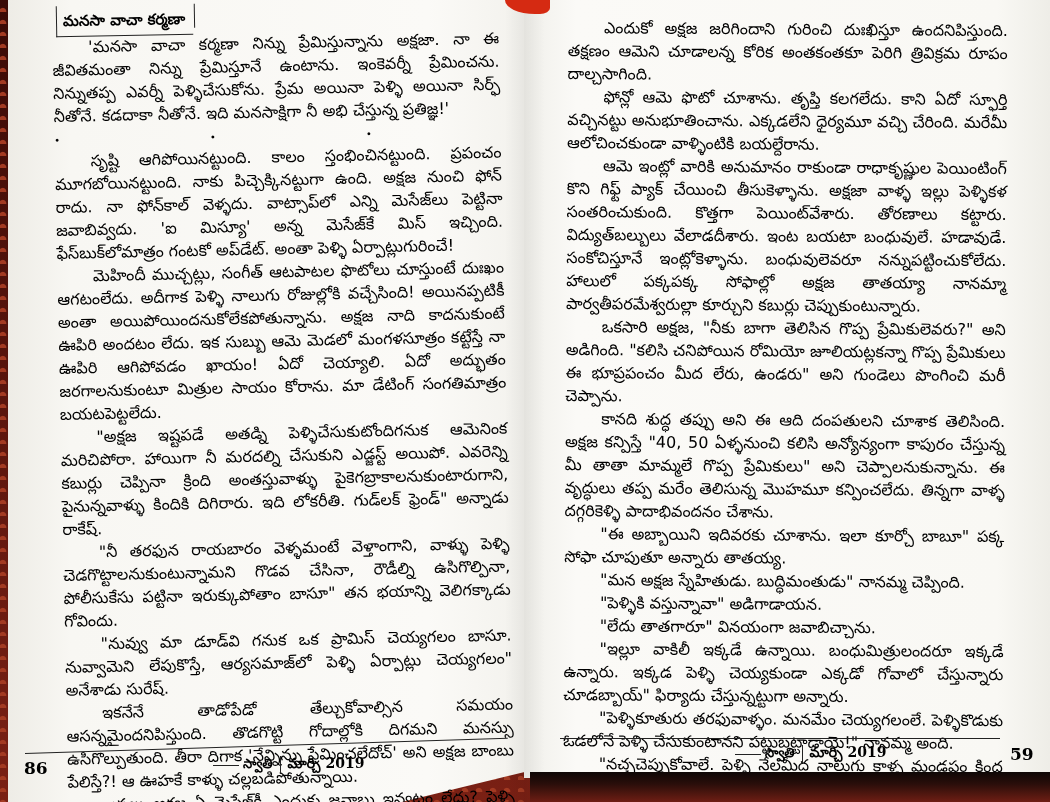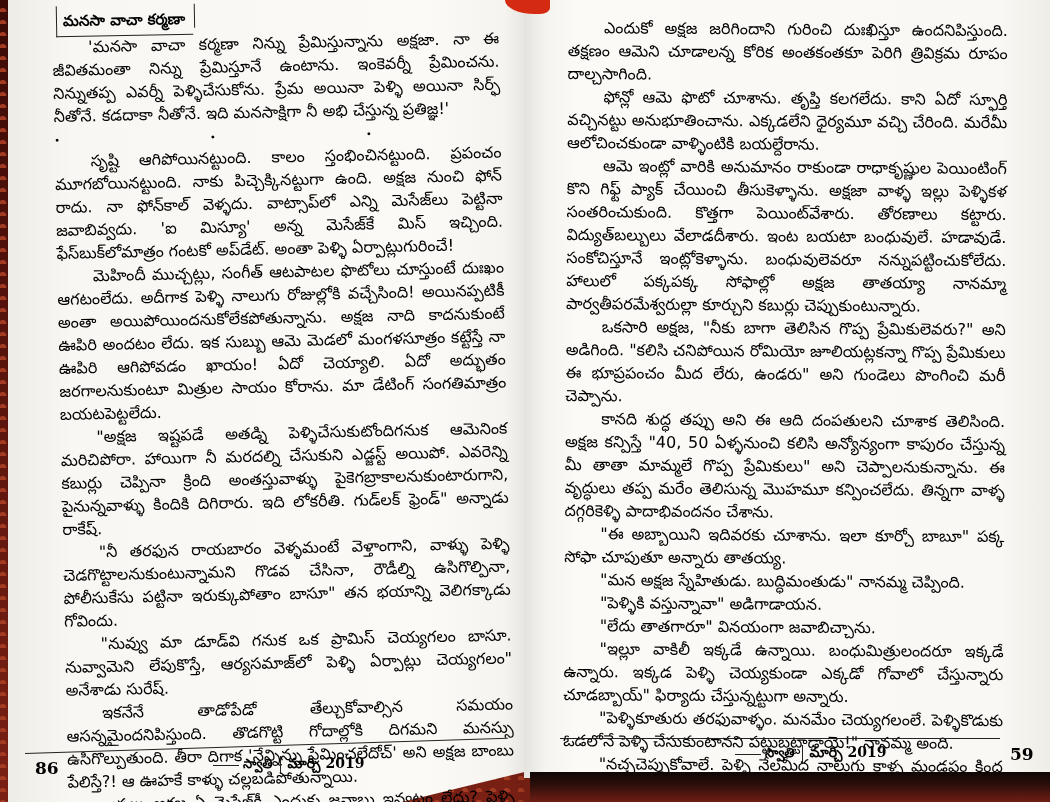--- a/index.html
+++ b/index.html
@@ -57,21 +57,21 @@
   .body-left { position:absolute; left:52px; top:38px; width:447px; transform:rotate(-1.2deg); transform-origin:left top; }
   .body-right { position:absolute; left:568px; top:18px; width:440px; transform:rotate(0.4deg); transform-origin:left top; }
   .footer-line {
     position:absolute; height:0; border-top:1.6px solid #222;
   }
   .footer-left-line { left:25px; top:753px; width:483px; transform:rotate(-1.8deg); transform-origin:left; }
   .footer-right-line { left:560px; top:738px; width:440px; }
   .folio {
     position:absolute; font-family:"DejaVu Serif", serif; font-weight:bold; font-size:17px;
   }
-  .folio-left { left:35px; top:758px; }
+  .folio-left { left:24px; top:758px; }
   .folio-right { left:1010px; top:744px; }
   .mast {
     position:absolute; font-family:"DejaVu Serif", serif; font-size:14px; font-weight:bold;
     display:flex; align-items:center; gap:4px;
   }
   .mast .dash { display:inline-block; width:26px; border-top:1.5px solid #222; }
   .mast .logo { font-size:13px; }
   .mast .bar { display:inline-block; width:0; height:18px; border-left:1.5px solid #222; margin:0 3px; }
   .mast-left { left:213px; top:755px; }
   .mast-right { left:735px; top:744px; }

